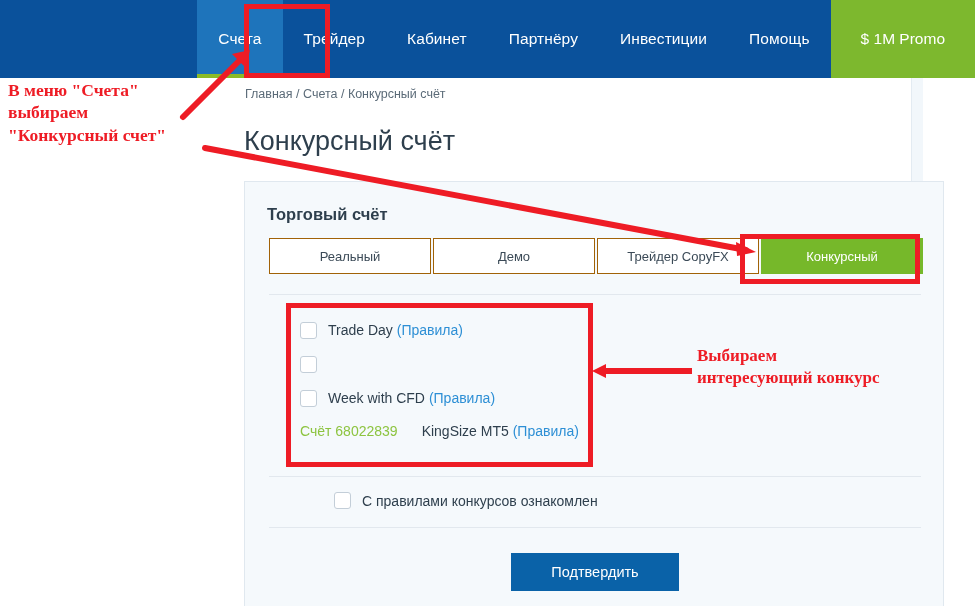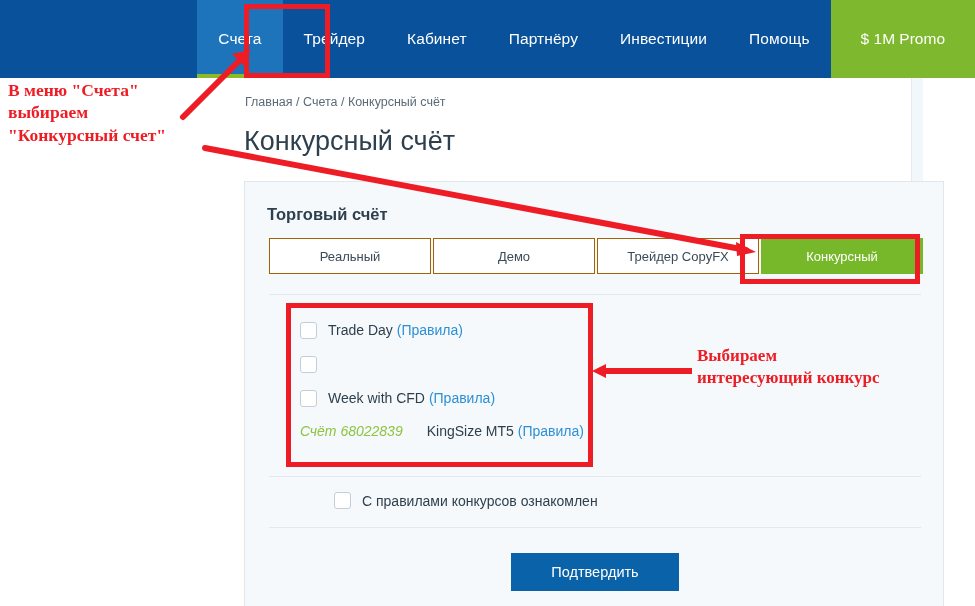--- a/index.html
+++ b/index.html
@@ -38,21 +38,21 @@
     min-width: 99px;
   }
 
   
   .content { position: absolute; top: 78px; left: 0; width: 975px; height: 528px; background: #fff; }
   .right-rail {
     position: absolute; top: 78px; right: 0; width: 12px; height: 528px;
     background: #f2f7fb; border-left: 1px solid #e3ebf2;
   }
   .breadcrumb {
-    position: absolute; left: 245px; top: 95px;
+    position: absolute; left: 245px; top: 87px;
     font-size: 12.5px; color: #5b6b78; white-space: nowrap;
   }
   .page-title {
     position: absolute; left: 244px; top: 126px;
     font-size: 27px; color: #2e3f4d; font-weight: 400; white-space: nowrap;
   }
 
   
   .card {
     position: absolute; left: 244px; top: 181px;
@@ -83,21 +83,21 @@
   .options { position: absolute; left: 55px; top: 131px; }
   .opt-row { display: flex; align-items: center; height: 34px; }
   .cbx {
     width: 17px; height: 17px; border: 1px solid #c3ced8; border-radius: 3px;
     background: #fff; margin-right: 11px; flex: none; cursor: pointer;
   }
   .opt-label { font-size: 14px; color: #2e3f4d; white-space: nowrap; }
   .rules { color: #2d8fd5; cursor: pointer; }
 
   .acct-row { display: flex; align-items: center; height: 32px; }
-  .acct-num { font-size: 14px; color: #8dc440; margin-right: 24px; white-space: nowrap; font-style: italic; }
+  .acct-num { font-size: 14px; color: #8dc440; margin-right: 24px; white-space: nowrap; }
   .acct-name { font-size: 14px; color: #2e3f4d; white-space: nowrap; }
 
   .agree-row { position: absolute; left: 55px; top: 310px; display: flex; align-items: center; margin-left: 34px; }
 
   .submit-wrap { position: absolute; left: 0; top: 371px; width: 700px; display: flex; justify-content: center; }
   .submit-btn {
     background: #0a62a8; color: #fff; font-size: 14.5px;
     padding: 11px 40px; border: none; cursor: pointer;
     font-family: "Liberation Sans", sans-serif;
   }

